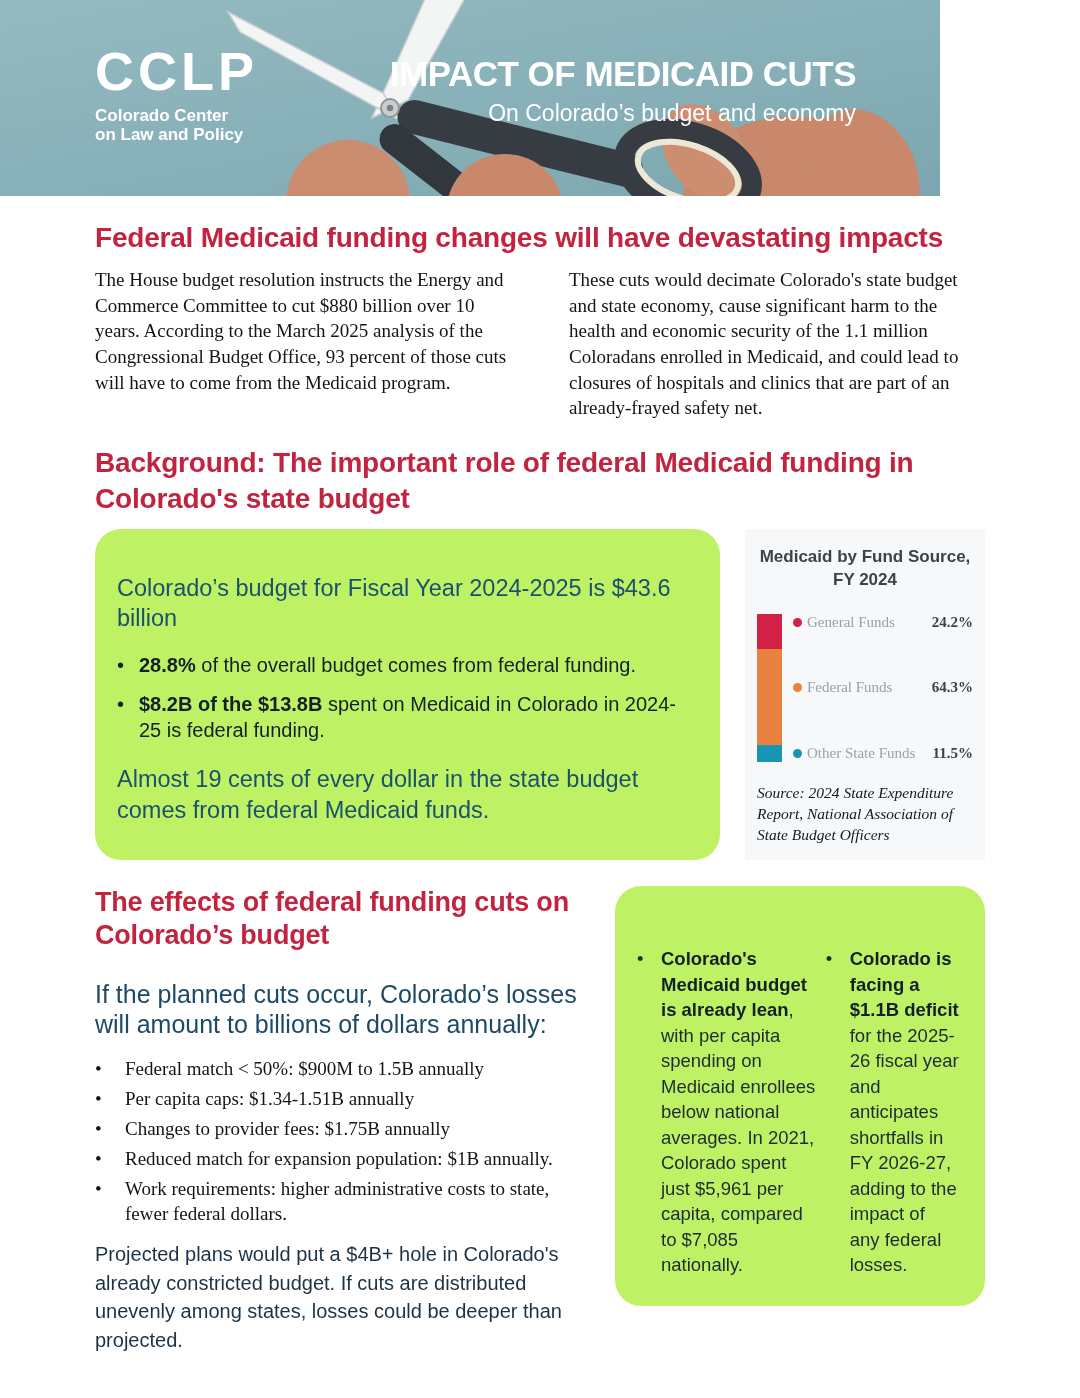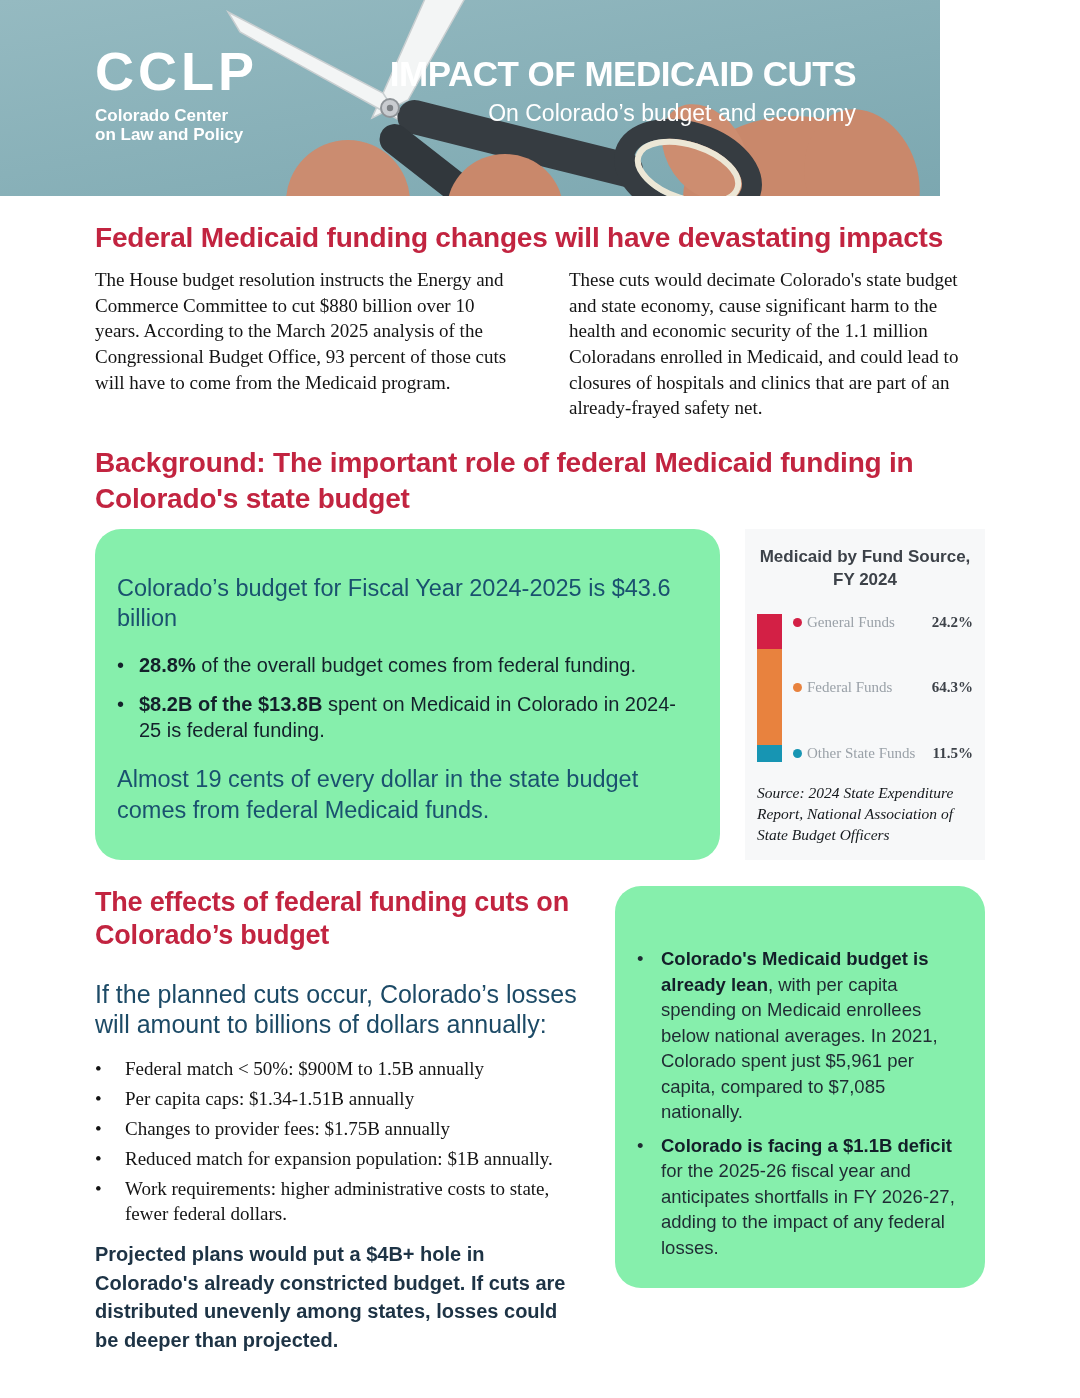--- a/index.html
+++ b/index.html
@@ -21,21 +21,21 @@
   .red-h{color:#c22440;font-weight:bold;letter-spacing:-0.2px;}
   h1.red-h{font-size:28px;margin:26px 0 0 0;line-height:1.15;}
   h2.red-h{font-size:28px;margin:24px 0 0 0;line-height:1.28;max-width:840px;}
   h3.red-h{font-size:27px;margin:0;line-height:1.2;}
 
   .two-col{display:flex;gap:58px;margin-top:13px;}
   .two-col .col{flex:1;font-family:"Liberation Serif",serif;font-size:19px;line-height:1.35;color:#141414;}
 
   
   .box-row{display:flex;gap:25px;margin-top:12px;align-items:stretch;}
-  .teal-box{background:#86efac;border-radius:26px;}
+  .teal-box{background:#bef264;border-radius:26px;}
   .budget-box{width:625px;box-sizing:border-box;padding:44px 38px 34px 22px;}
   .budget-box .box-title{color:#1a516f;font-size:23.5px;font-weight:500;line-height:1.3;}
   .box-bullets{margin-top:18px;display:flex;flex-direction:column;gap:12px;}
   .b-item{display:flex;font-size:20px;line-height:1.34;color:#14212b;}
   .b-item::before{content:"•";width:22px;flex:0 0 22px;}
   .b-item .bold{font-weight:bold;}
   .budget-box .box-closing{color:#1a516f;font-size:23.5px;font-weight:500;line-height:1.32;margin-top:20px;}
 
   
   .chart-panel{width:240px;box-sizing:border-box;background:#f7f8f9;padding:17px 12px 12px 12px;}
@@ -51,25 +51,25 @@
   .chart-source{margin-top:20px;font-family:"Liberation Serif",serif;font-style:italic;
                 font-size:15.5px;color:#15191d;line-height:1.38;}
 
   
   .effects-row{display:flex;gap:30px;margin-top:26px;}
   .effects-left{width:490px;flex:0 0 490px;}
   .blue-sub{color:#1c4a66;font-size:25px;line-height:1.22;margin-top:28px;}
   .serif-bullets{margin-top:16px;display:flex;flex-direction:column;gap:5px;}
   .s-item{display:flex;font-family:"Liberation Serif",serif;font-size:19px;line-height:1.32;color:#141414;}
   .s-item::before{content:"•";width:30px;flex:0 0 30px;}
-  .conclusion{margin-top:14px;font-size:20px;font-weight:bold;color:#1d3345;line-height:1.42;}
+  .conclusion{margin-top:14px;font-size:20px;font-weight:normal;color:#1d3345;line-height:1.42;}
 
   .tabor-box{width:400px;box-sizing:border-box;padding:50px 26px 28px 22px;align-self:flex-start;}
   .tabor-box .box-title{color:#1a516f;font-size:23px;font-weight:500;line-height:1.26;}
-  .tabor-bullets{margin-top:10px;display:flex;flex-direction:column;gap:8px;}
+  .tabor-bullets{margin-top:10px;display:flex;flex-direction:row;gap:8px;}
   .t-item{display:flex;font-size:18.5px;line-height:1.38;color:#1f2b33;}
   .t-item::before{content:"•";width:24px;flex:0 0 24px;}
   .t-item .bold{font-weight:bold;color:#131f29;}
 </style>
 </head>
 <body>
 
 <div class="page">
 
   <div class="hero">

